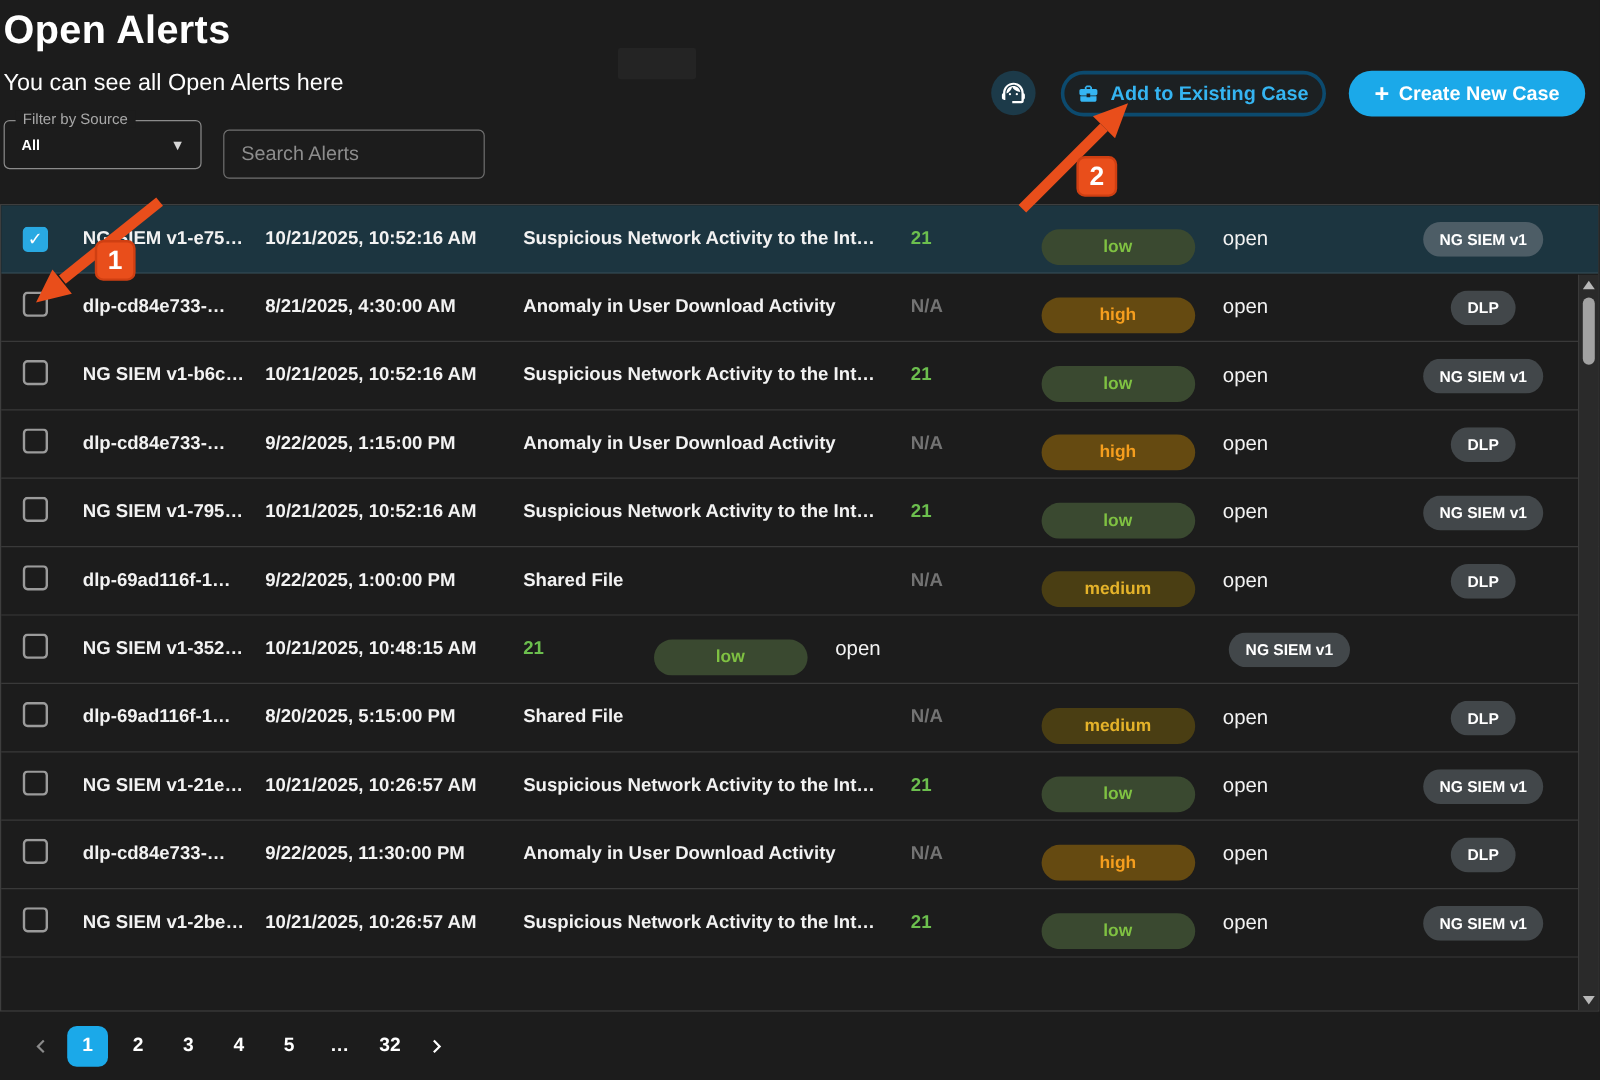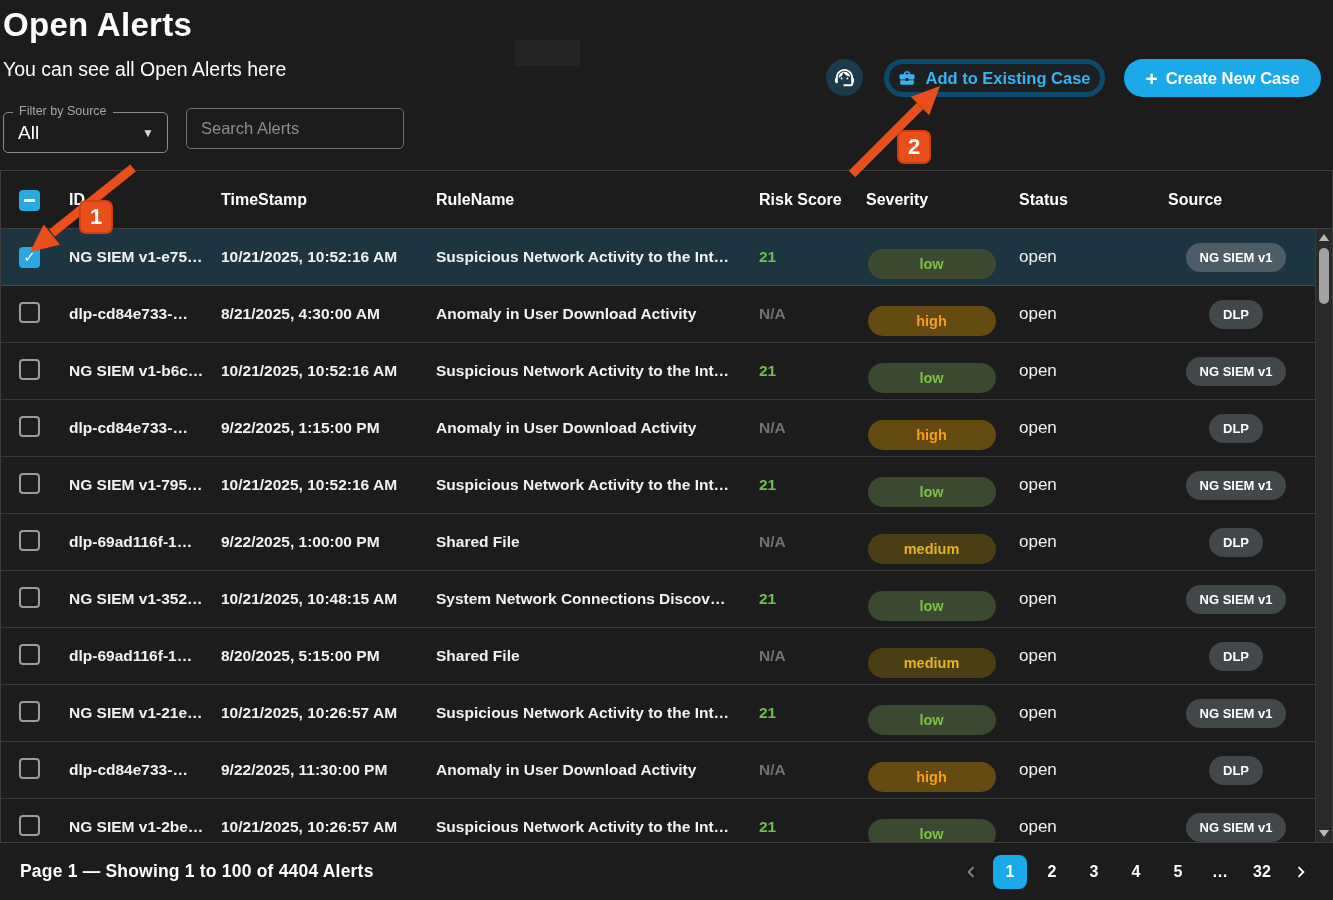--- a/index.html
+++ b/index.html
@@ -10,41 +10,41 @@
     overflow:hidden;
     font-family:"Liberation Sans","DejaVu Sans",sans-serif;
     color:#f2f2f2;
   }
   
   .page-title { position:absolute; left:3px; top:6px; font-size:33px; font-weight:800; letter-spacing:.3px; color:#fff; }
   .page-subtitle { position:absolute; left:3px; top:58px; font-size:19.5px; color:#fdfdfd; }
   .ghost { position:absolute; left:515px; top:40px; width:65px; height:26px; background:#242424; border-radius:2px; }
 
   
-  .select { position:absolute; left:3px; top:112px; width:165px; height:41px;
+  .select { position:absolute; left:3px; top:100px; width:165px; height:41px;
     border:1px solid #8b8b8b; border-radius:5px; cursor:pointer; }
   .select-label { position:absolute; top:-9px; left:9px; background:#1c1c1c; padding:0 6px;
     font-size:12.5px; color:#a8a8a8; white-space:nowrap; }
   .select-value { position:absolute; left:14px; top:50%; transform:translateY(-50%);
-    font-weight:400; font-size:19px; color:#fff; }
+    font-weight:700; font-size:12px; color:#fff; }
   .select-caret { position:absolute; right:13px; top:50%; transform:translateY(-50%);
     font-size:12px; color:#d6d6d6; }
 
   .search { position:absolute; left:186px; top:108px; width:218px; height:41px;
     background:transparent; border:1px solid #707070; border-radius:5px;
     color:#e5e5e5; font-size:16.5px; padding:12px 14px;
     font-family:"Liberation Sans","DejaVu Sans",sans-serif; }
   .search::placeholder { color:#8d8d8d; }
 
   
   .support-btn { position:absolute; left:826px; top:59px; width:37px; height:37px;
     border-radius:50%; background:#1c3a49; border:none; display:flex;
     align-items:center; justify-content:center; cursor:pointer; }
   .add-btn { position:absolute; left:884px; top:59px; width:221px; height:38px;
-    border-radius:19px; border:5px solid #0c4a6e; background:rgba(27,169,233,0.03);
+    border-radius:19px; border:3px solid #0c4a6e; background:rgba(27,169,233,0.03);
     color:#35b5f2; font-weight:700; font-size:16.5px; display:flex; align-items:center;
     justify-content:center; gap:9px; cursor:pointer;
     font-family:"Liberation Sans","DejaVu Sans",sans-serif; }
   .create-btn { position:absolute; left:1124px; top:59px; width:197px; height:38px;
     border-radius:19px; border:none; background:#1ba9e9; color:#fff; font-weight:700;
     font-size:16.5px; display:flex; align-items:center; justify-content:center; gap:8px;
     cursor:pointer; font-family:"Liberation Sans","DejaVu Sans",sans-serif; }
   .create-btn .plus { font-size:21px; font-weight:600; line-height:1; }
 
   
@@ -158,34 +158,20 @@
   </span>
   <span>Add to Existing Case</span>
 </button>
 
 <button class="create-btn">
   <span class="plus">+</span>
   <span>Create New Case</span>
 </button>
 
 <div class="table-wrap">
-  <div class="thead">
-    <div class="col col-cb">
-      <span class="cb indeterminate">
-          <span class="minus"></span>
-        </span>
-    </div>
-    <div class="col col-id">ID</div>
-    <div class="col col-ts">TimeStamp</div>
-    <div class="col col-rule">RuleName</div>
-    <div class="col col-risk">Risk Score</div>
-    <div class="col col-sev">Severity</div>
-    <div class="col col-status">Status</div>
-    <div class="col col-src">Source</div>
-  </div>
   <div>
       <div class="trow selected">
         <div class="col col-cb"><span class="cb checked">✓</span></div>
         <div class="col col-id">NG SIEM v1-e75…</div>
         <div class="col col-ts">10/21/2025, 10:52:16 AM</div>
         <div class="col col-rule">Suspicious Network Activity to the Int…</div>
         <div class="col col-risk"><span class="risk-green">21</span></div>
         <div class="col col-sev">
           <span class="sev-pill sev-low">low</span>
         </div>
@@ -261,21 +247,20 @@
         </div>
         <div class="col col-status">open</div>
         <div class="col col-src">
           <span class="src-pill">DLP</span>
         </div>
       </div>
       <div class="trow">
         <div class="col col-cb"><span class="cb"></span></div>
         <div class="col col-id">NG SIEM v1-352…</div>
         <div class="col col-ts">10/21/2025, 10:48:15 AM</div>
-        <div class="col col-rule">System Network Connections Discov…</div>
         <div class="col col-risk"><span class="risk-green">21</span></div>
         <div class="col col-sev">
           <span class="sev-pill sev-low">low</span>
         </div>
         <div class="col col-status">open</div>
         <div class="col col-src">
           <span class="src-pill">NG SIEM v1</span>
         </div>
       </div>
       <div class="trow">
@@ -336,21 +321,20 @@
       </div>
     </div>
   <div class="vscroll">
     <span class="up"></span>
     <span class="thumb"></span>
     <span class="down"></span>
   </div>
 </div>
 
 <div class="footer">
-  <div class="summary">Page 1 — Showing 1 to 100 of 4404 Alerts</div>
   <div class="pager">
     <button class="nav-btn">
       <svg viewBox="0 0 24 24" width="22" height="22" fill="#8a8a8a">
         <path d="M15.41 7.41 14 6l-6 6 6 6 1.41-1.41L10.83 12z"></path>
       </svg>
     </button>
     <div class="pages">
         <button class="page-btn active">1</button>
         <button class="page-btn">2</button>
         <button class="page-btn">3</button>

